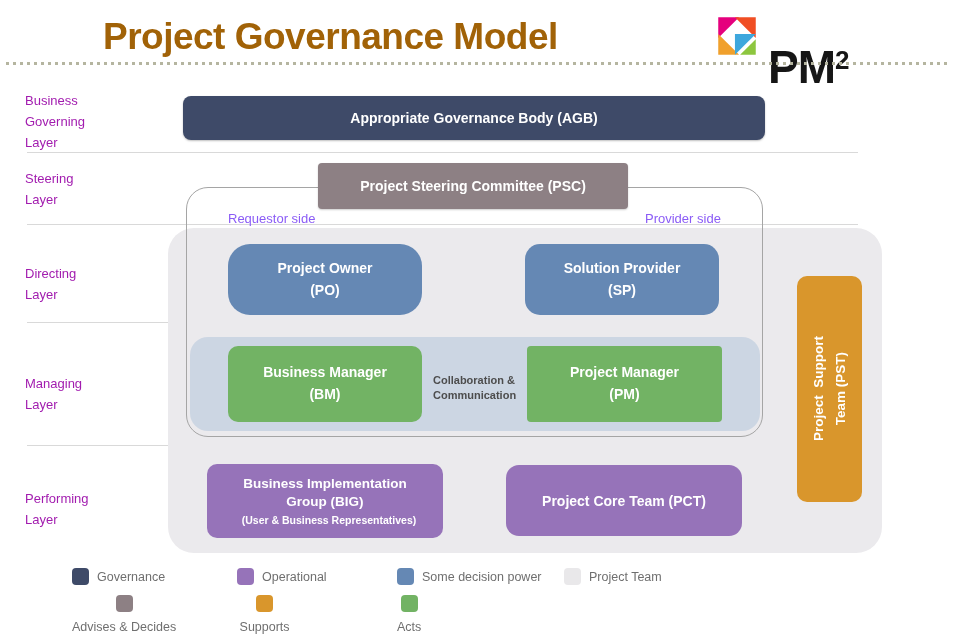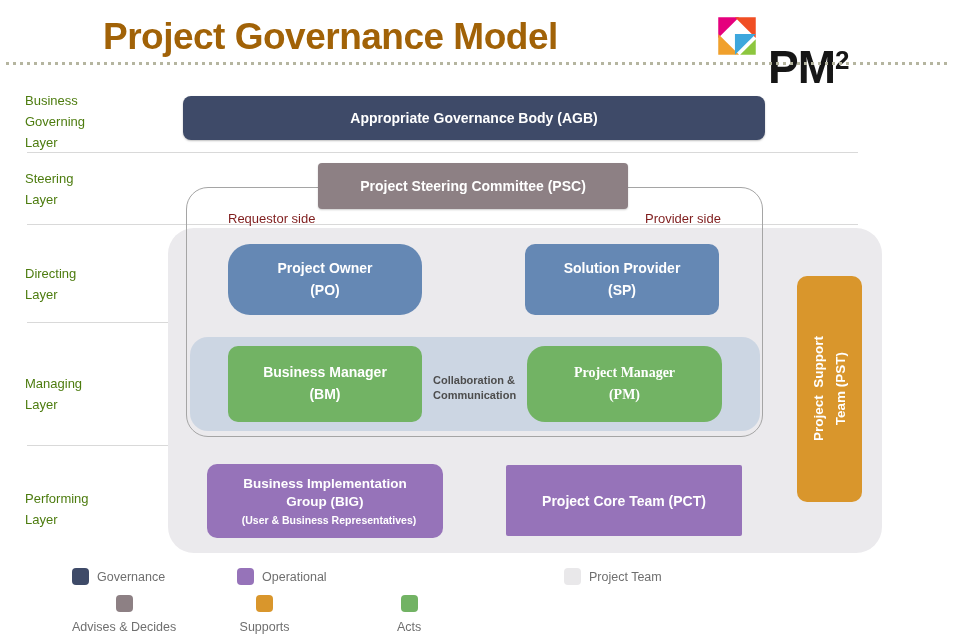--- a/index.html
+++ b/index.html
@@ -25,21 +25,21 @@
   .logo-text { font-size: 46px; font-weight: 800; color: #161616; line-height: 1; letter-spacing: -1px; margin-top: 36px; }
   .logo-sup { font-size: 26px; font-weight: 800; color: #161616; vertical-align: 14px; }
   .dotted-rule {
     position: absolute; left: 6px; top: 62px; width: 945px; height: 3px;
     background: repeating-linear-gradient(to right, #b5b5a0 0 3px, transparent 3px 7px);
   }
 
   
   .layer-label {
     position: absolute; left: 25px; width: 130px;
-    font-size: 13px; line-height: 1.62; color: #4d7c0f;
+    font-size: 13px; line-height: 1.62; color: #a21caf;
   }
   .divider {
     position: absolute; left: 27px; width: 831px; height: 1px;
     background: #d9d9d9; z-index: 1;
   }
 
   
   .gray-zone {
     position: absolute; left: 168px; top: 228px; width: 714px; height: 325px;
     background: #ebeaed; border-radius: 26px; z-index: 2;
@@ -55,35 +55,35 @@
 
   
   .box {
     position: absolute; z-index: 4;
     display: flex; align-items: center; justify-content: center;
     color: #ffffff; font-weight: 700; text-align: center;
   }
   .box-agb { left: 183px; top: 96px; width: 582px; height: 44px; background: #3e4a68; border-radius: 8px; font-size: 14px; box-shadow: 0 1px 2px rgba(0,0,0,0.25); }
   .box-psc { left: 318px; top: 163px; width: 310px; height: 46px; background: #8d8084; border-radius: 4px; font-size: 14px; box-shadow: 0 1px 2px rgba(0,0,0,0.2); }
   .box-po  { left: 228px; top: 244px; width: 194px; height: 71px; background: #6588b4; border-radius: 22px; font-size: 14px; line-height: 1.55; }
-  .box-sp  { left: 525px; top: 244px; width: 194px; height: 71px; background: #6588b4; border-radius: 10px; font-size: 14px; line-height: 1.55; }
+  .box-sp  { left: 525px; top: 244px; width: 194px; height: 71px; background: #6588b4; border-radius: 15px; font-size: 14px; line-height: 1.55; }
   .box-bm  { left: 228px; top: 346px; width: 194px; height: 76px; background: #72b364; border-radius: 10px; font-size: 14px; line-height: 1.55; }
-  .box-pm  { left: 527px; top: 346px; width: 195px; height: 76px; background: #72b364; border-radius: 18px; font-size: 14px; line-height: 1.55; font-family: Liberation Serif, serif; }
+  .box-pm  { left: 527px; top: 346px; width: 195px; height: 76px; background: #72b364; border-radius: 4px; font-size: 14px; line-height: 1.55; }
   .box-big { left: 207px; top: 464px; width: 236px; height: 74px; background: #9673b9; border-radius: 10px; flex-direction: column; font-size: 13.5px; line-height: 1.35; }
   .box-big .sub { font-size: 10.5px; font-weight: 700; margin-top: 1px; margin-left: 8px; }
-  .box-pct { left: 506px; top: 465px; width: 236px; height: 71px; background: #9673b9; border-radius: 2px; font-size: 14px; }
+  .box-pct { left: 506px; top: 465px; width: 236px; height: 71px; background: #9673b9; border-radius: 13px; font-size: 14px; }
   .box-pst { left: 797px; top: 276px; width: 65px; height: 226px; background: #d9962c; border-radius: 10px; }
   .pst-text {
     transform: rotate(-90deg); transform-origin: center;
     font-size: 13.5px; font-weight: 700; color: #fff; text-align: center;
     line-height: 1.6; white-space: pre; width: 226px;
   }
 
   .side-label {
-    position: absolute; z-index: 4; font-size: 13px; color: #7f1d1d;
+    position: absolute; z-index: 4; font-size: 13px; color: #8b5cf6;
   }
   .collab {
     position: absolute; left: 433px; top: 373px; z-index: 4;
     font-size: 11px; font-weight: 700; color: #4d4d4d; line-height: 1.4;
   }
 
   
   .lg { position: absolute; display: flex; align-items: center; gap: 8px; z-index: 5; padding-left: 39px; }
   .lg-swatch { width: 17px; height: 17px; border-radius: 4px; flex: 0 0 auto; }
   .lg-label { font-size: 12.5px; color: #6f6f6f; }
@@ -178,20 +178,24 @@
   </div>
 
   <div class="lg r1 c1">
     <span class="lg-swatch sw-governance"></span>
     <span class="lg-label">Governance</span>
   </div>
   <div class="lg r1 c2">
     <span class="lg-swatch sw-operational"></span>
     <span class="lg-label">Operational</span>
   </div>
+  <div class="lg r1 c3">
+    <span class="lg-swatch sw-decision"></span>
+    <span class="lg-label">Some decision power</span>
+  </div>
   <div class="lg r1 c4">
     <span class="lg-swatch sw-team"></span>
     <span class="lg-label">Project Team</span>
   </div>
   <div class="lg r2 c1">
     <span class="lg-swatch sw-advises"></span>
     <span class="lg-label">Advises &amp; Decides</span>
   </div>
   <div class="lg r2 c2">
     <span class="lg-swatch sw-supports"></span>

